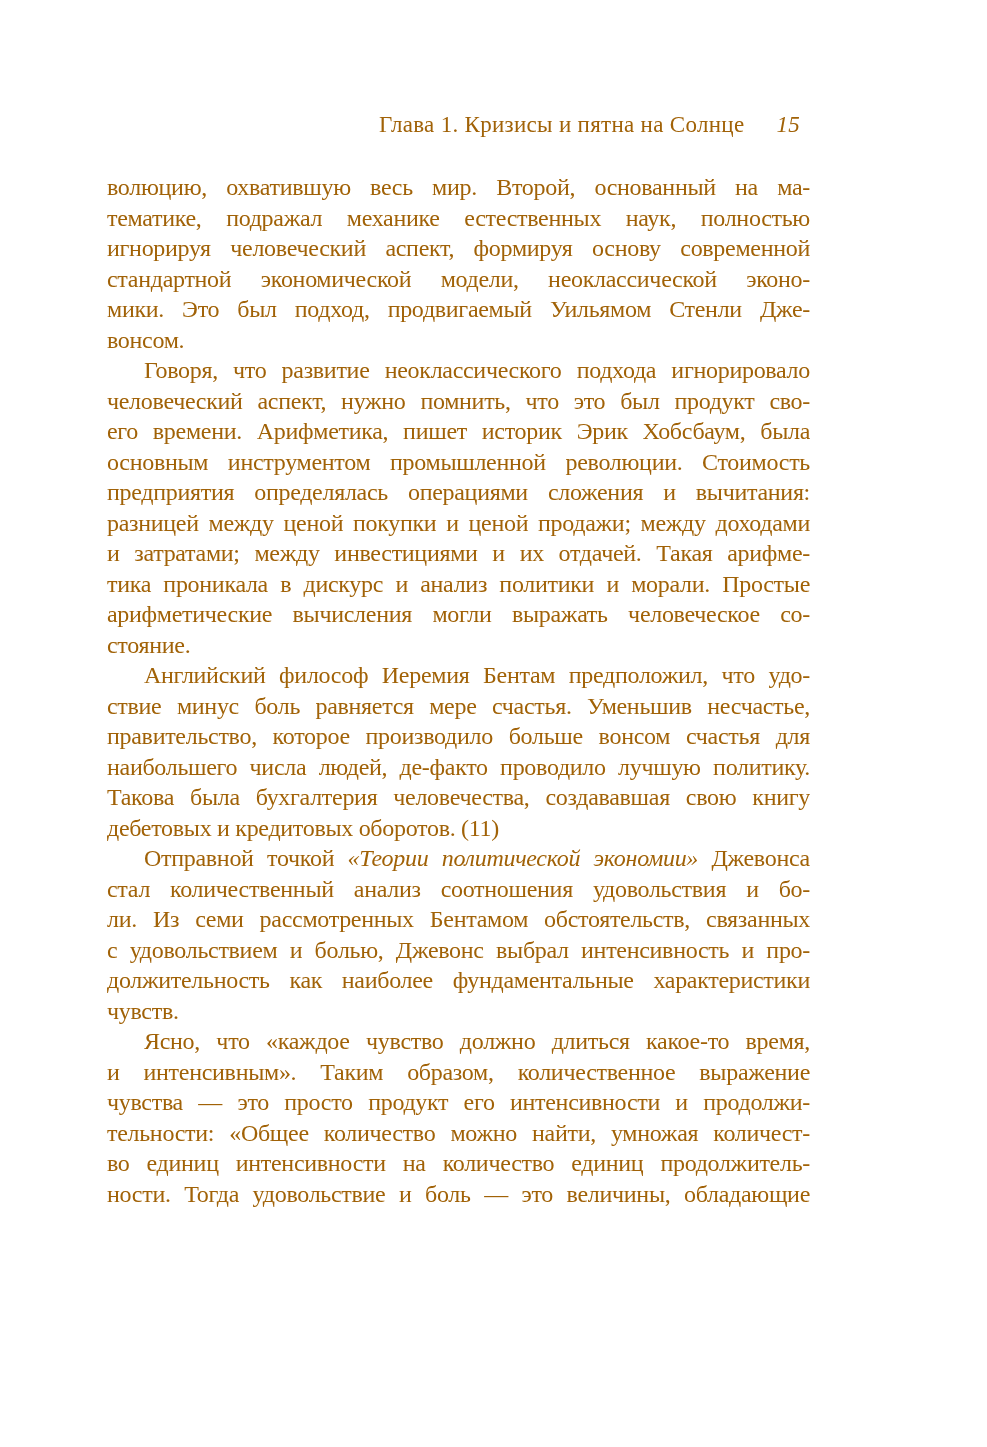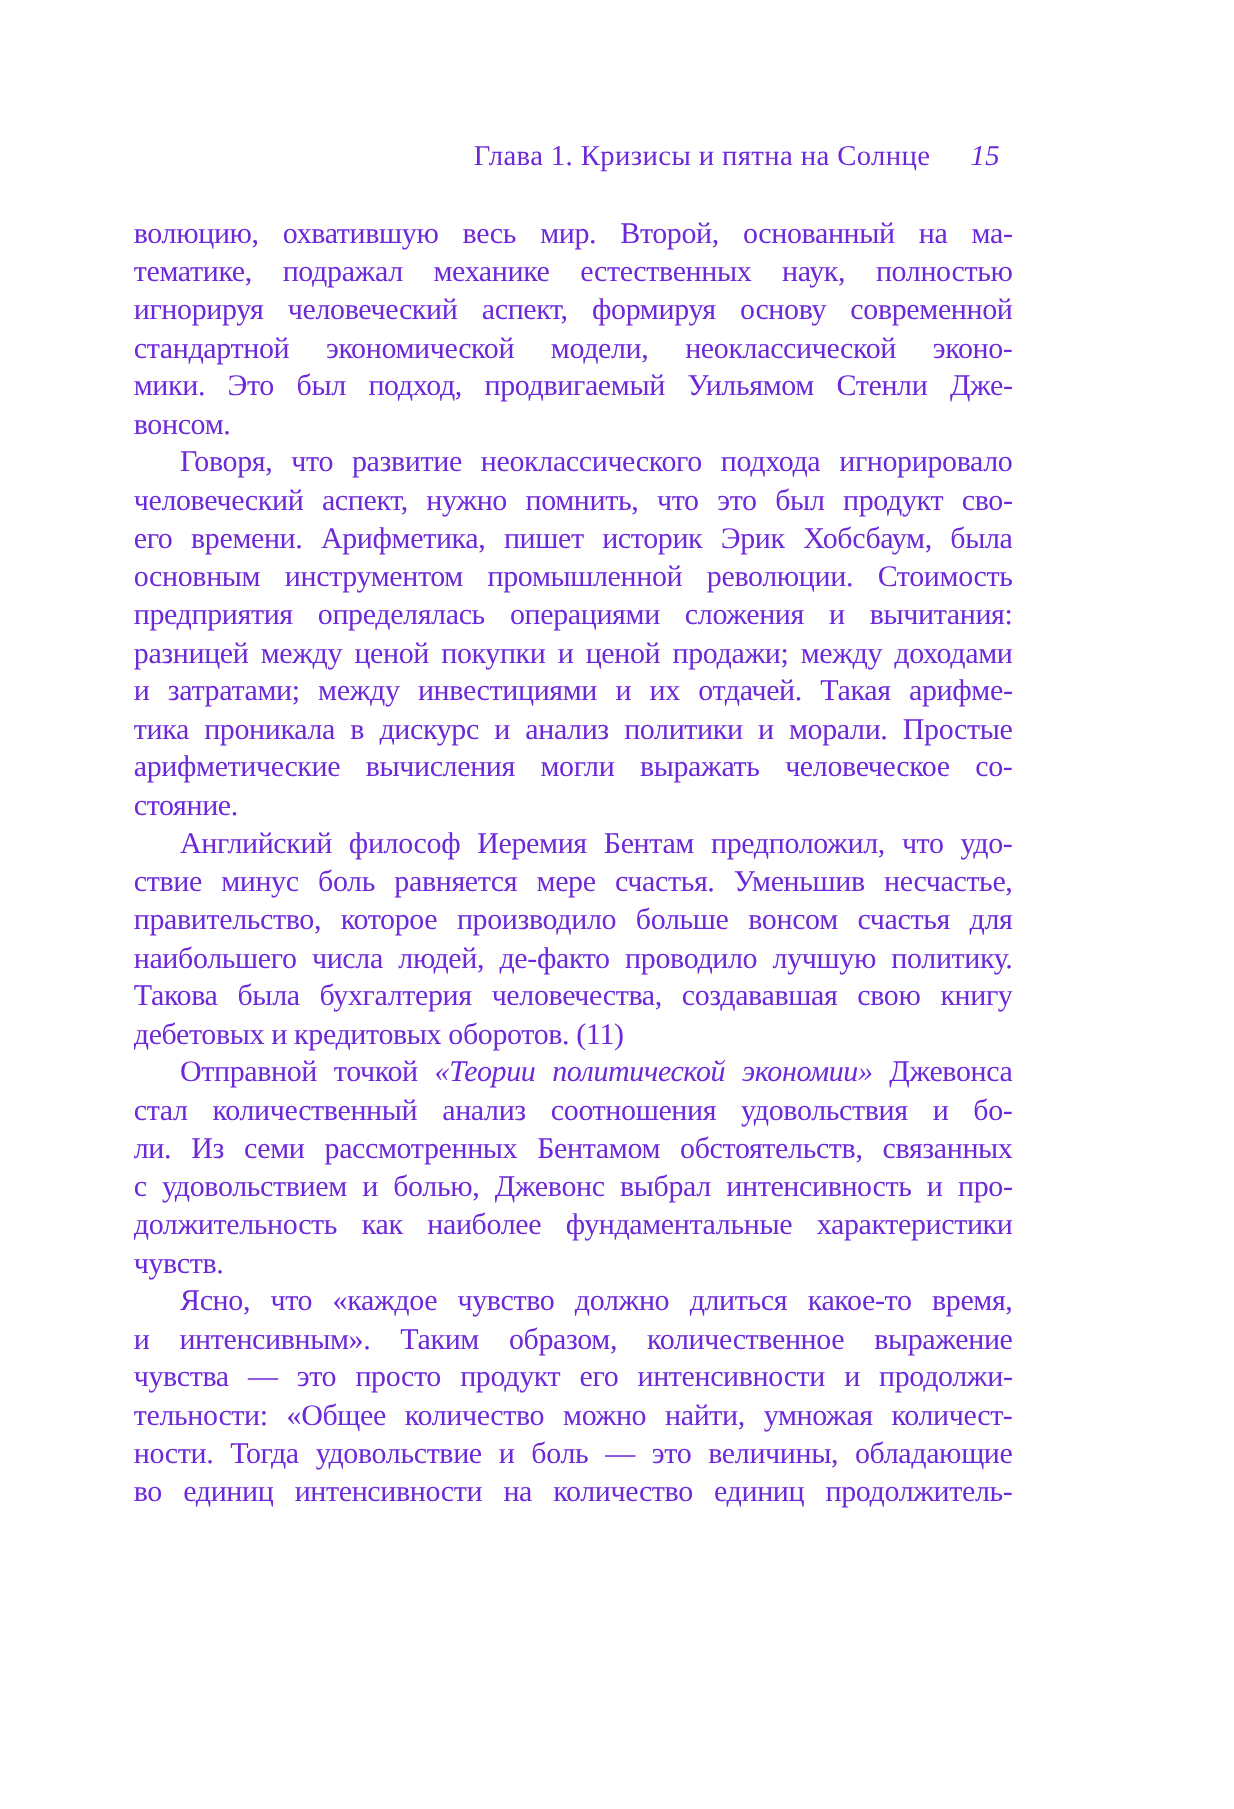--- a/index.html
+++ b/index.html
@@ -7,21 +7,21 @@
     padding: 0;
     background: #ffffff;
   }
   .page {
     position: relative;
     width: 836px;
     height: 1447px;
     background: #ffffff;
     overflow: hidden;
     font-family: "Liberation Serif", "DejaVu Serif", serif;
-    color: #6d28d9;
+    color: #a16207;
   }
   .running-head {
     position: absolute;
     left: 97px;
     top: 112px;
     width: 703px;
     display: flex;
     justify-content: flex-end;
     align-items: baseline;
     gap: 32px;
@@ -105,17 +105,17 @@
         <div class="line">ли. Из семи рассмотренных Бентамом обстоятельств, связанных</div>
         <div class="line">с удовольствием и болью, Джевонс выбрал интенсивность и про-</div>
         <div class="line">должительность как наиболее фундаментальные характеристики</div>
         <div class="line last">чувств.</div>
       </div>
       <div class="paragraph">
         <div class="line indent">Ясно, что «каждое чувство должно длиться какое-то время,</div>
         <div class="line">и интенсивным». Таким образом, количественное выражение</div>
         <div class="line">чувства — это просто продукт его интенсивности и продолжи-</div>
         <div class="line">тельности: «Общее количество можно найти, умножая количест-</div>
+        <div class="line">во единиц интенсивности на количество единиц продолжитель-</div>
         <div class="line">ности. Тогда удовольствие и боль — это величины, обладающие</div>
-        <div class="line">во единиц интенсивности на количество единиц продолжитель-</div>
       </div>
     </div>
 </div>
 
 </body></html>

